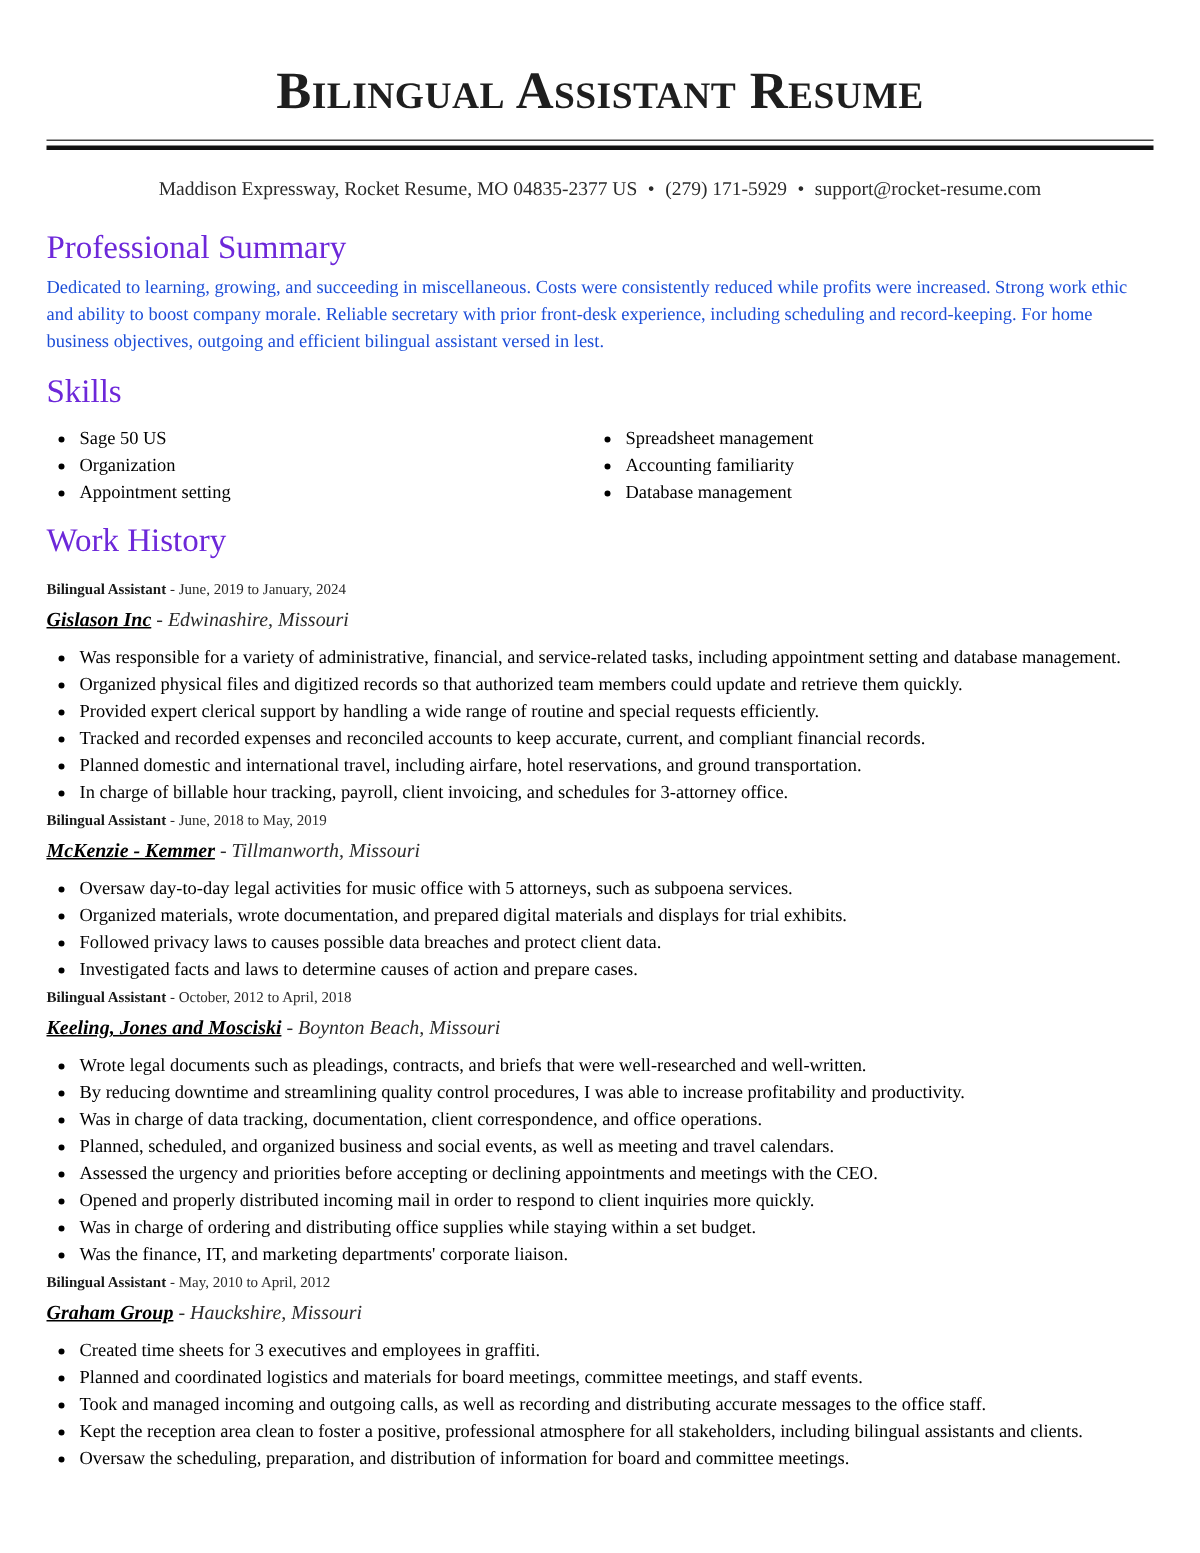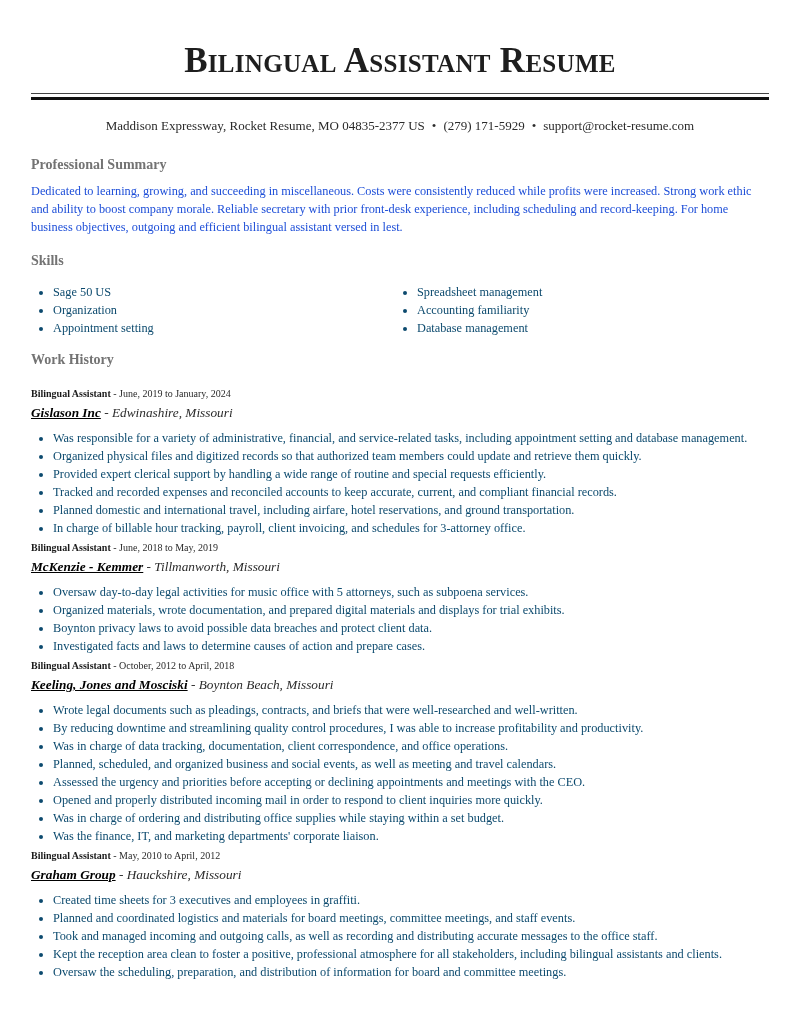--- a/index.html
+++ b/index.html
@@ -15,32 +15,32 @@
     letter-spacing: 0.3px; line-height: 40px; color: #1e1e1e;
   }
   .rule-thin { height: 1px; background: #444; margin-top: 12px; }
   .rule-thick { height: 3px; background: #111; margin-top: 3px; }
   .contact {
     text-align: center; font-size: 13px; margin-top: 17px; line-height: 18px;
     color: #2a2a2a;
   }
   .contact .sep { margin: 0 7px; }
   h2 {
-    font-weight: bold; font-size: 14px; margin: 0; line-height: 26px; color: #737373;
+    font-weight: normal; font-size: 22px; margin: 0; line-height: 26px; color: #6d28d9;
   }
   .summary-h { margin-top: 17px; }
   .summary {
     font-size: 12.3px; line-height: 18px; margin-top: 4px; color: #1d4ed8;
   }
   .skills-h { margin-top: 12px; }
   .skills {
     display: grid; grid-template-columns: 364px 364px; margin-top: 9px;
   }
   ul { margin: 0; padding-left: 22px; }
-  li { font-size: 12.3px; line-height: 18px; color: #0c4a6e; }
+  li { font-size: 12.3px; line-height: 18px; color: #000000; }
   .work-h { margin-top: 10px; }
   .job { margin-top: 1px; }
   .job:first-of-type { margin-top: 11px; }
   .job-line { font-size: 10px; line-height: 19px; color: #2a2a2a; }
   .job-line b { color: #1a1a1a; }
   .job-co { font-size: 13.3px; line-height: 19px; font-style: italic; color: #2a2a2a; }
   .job-co b { color: #000000; text-decoration: underline; }
   .job ul { margin-top: 7px; }
 </style>
 </head>
@@ -90,21 +90,21 @@
         <li>In charge of billable hour tracking, payroll, client invoicing, and schedules for 3-attorney office.</li>
       </ul>
     </div>
 
     <div class="job">
       <div class="job-line"><b>Bilingual Assistant</b> - <span>June, 2018 to May, 2019</span></div>
       <div class="job-co"><b>McKenzie - Kemmer</b> - <span>Tillmanworth, Missouri</span></div>
       <ul>
         <li>Oversaw day-to-day legal activities for music office with 5 attorneys, such as subpoena services.</li>
         <li>Organized materials, wrote documentation, and prepared digital materials and displays for trial exhibits.</li>
-        <li>Boynton privacy laws to avoid possible data breaches and protect client data.</li>
+        <li>Followed privacy laws to causes possible data breaches and protect client data.</li>
         <li>Investigated facts and laws to determine causes of action and prepare cases.</li>
       </ul>
     </div>
 
     <div class="job">
       <div class="job-line"><b>Bilingual Assistant</b> - <span>October, 2012 to April, 2018</span></div>
       <div class="job-co"><b>Keeling, Jones and Mosciski</b> - <span>Boynton Beach, Missouri</span></div>
       <ul>
         <li>Wrote legal documents such as pleadings, contracts, and briefs that were well-researched and well-written.</li>
         <li>By reducing downtime and streamlining quality control procedures, I was able to increase profitability and productivity.</li>

